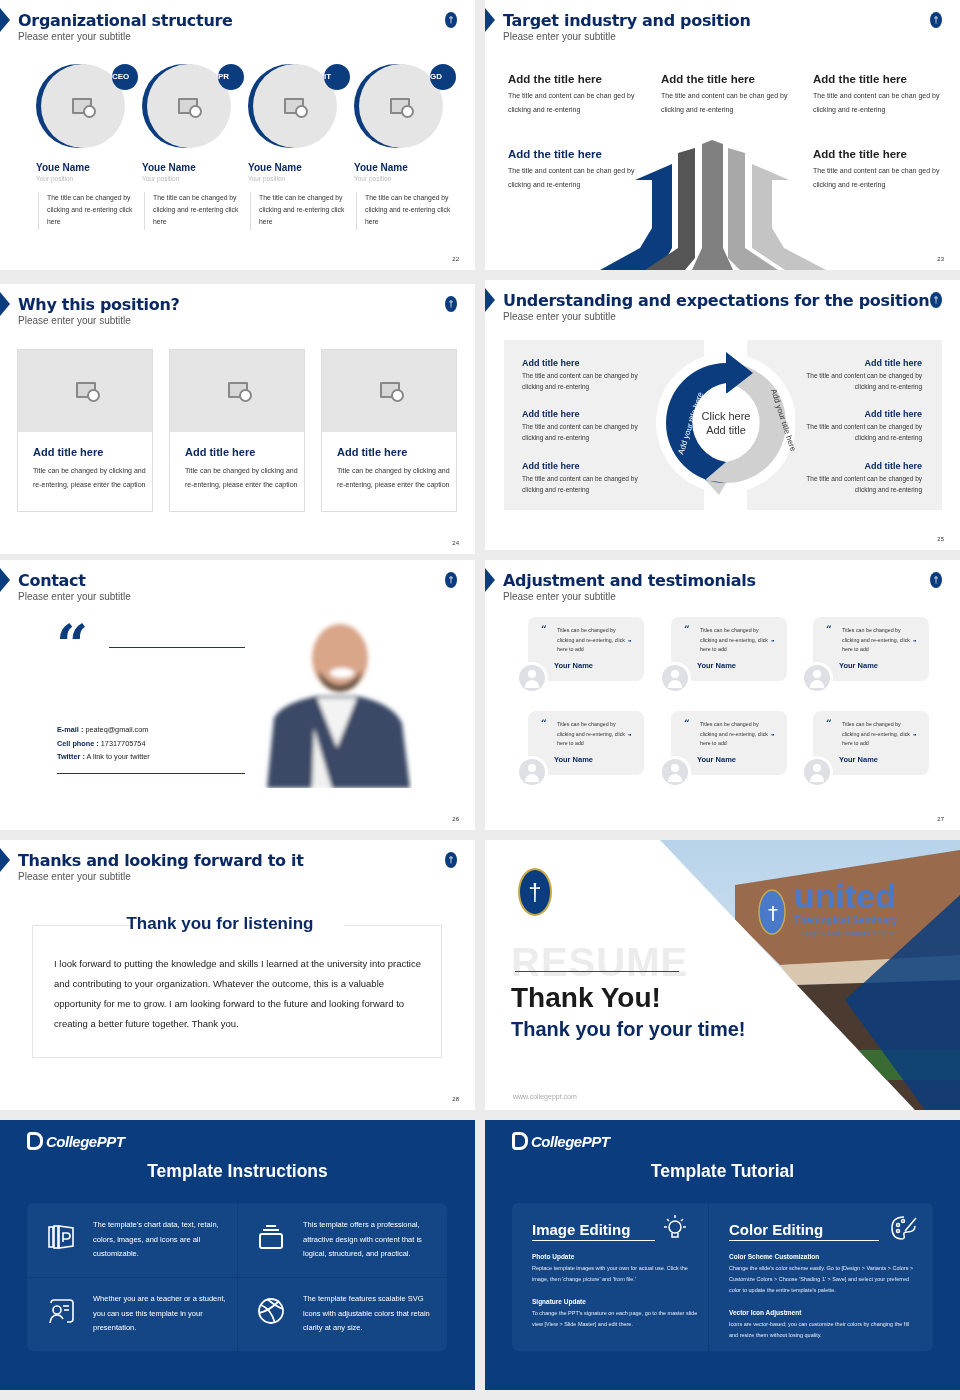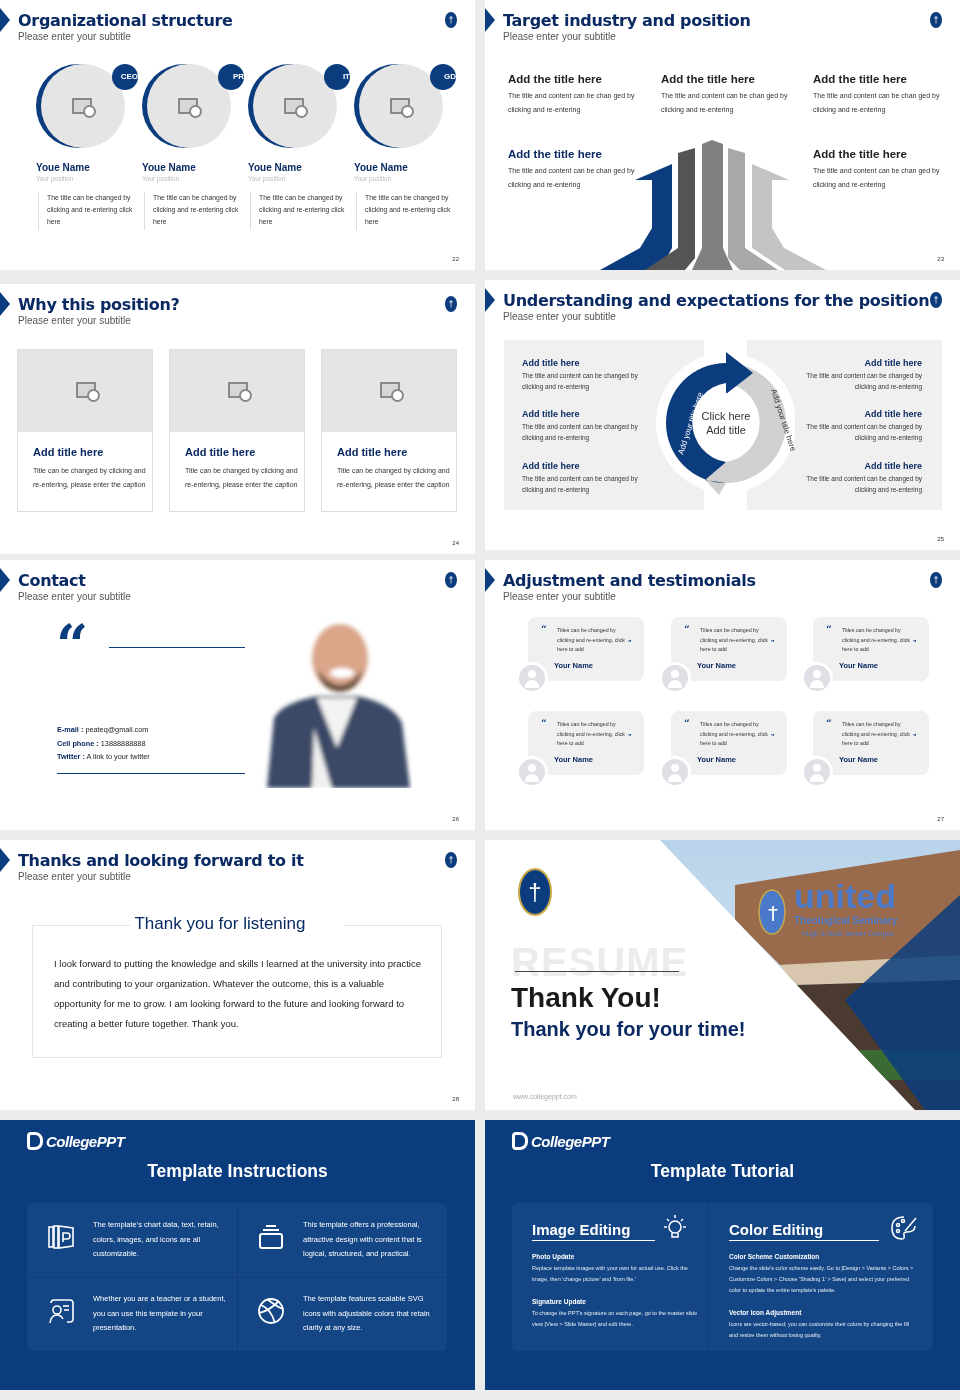--- a/index.html
+++ b/index.html
@@ -12,21 +12,21 @@
 .s9{left:0;top:1120px;height:270px;background:#0b3d7e}.s10{left:485px;top:1120px;height:270px;background:#0b3d7e}
 .hdr-tri{position:absolute;left:0;top:8px;width:0;height:0;border-top:12px solid transparent;border-bottom:12px solid transparent;border-left:10px solid #0b3d7e}
 .hdr-title{position:absolute;left:18px;top:11px;font-size:16px;font-weight:bold;color:#0b2a63;font-family:"DejaVu Sans",sans-serif;letter-spacing:-0.3px}
 .hdr-sub{position:absolute;left:18px;top:31px;font-size:10px;color:#555}
 .logo-badge{position:absolute;right:18px;top:12px;width:12px;height:16px;border-radius:50%;background:#0b3d7e;color:#fff;font-size:9px;text-align:center;line-height:16px}
 .pgnum{position:absolute;right:16px;bottom:8px;font-size:6px;color:#333}
 
 .org{position:absolute;top:60px;width:100px}
 .org .ring{position:absolute;left:0;top:4px;width:84px;height:84px;border-radius:50%;background:#0b3d7e}
 .org .disc{position:absolute;left:5px;top:4px;width:84px;height:84px;border-radius:50%;background:#e6e5e6}
-.org .badge{position:absolute;left:76px;top:4px;width:26px;height:26px;border-radius:50%;background:#0b3d7e;color:#fff;font-size:8px;text-align:right;line-height:26px;font-weight:bold}
+.org .badge{position:absolute;left:76px;top:4px;width:26px;height:26px;border-radius:50%;background:#0b3d7e;color:#fff;font-size:8px;text-align:left;line-height:26px;font-weight:bold}
 .img-icon{position:absolute;width:20px;height:16px;border:2px solid #888;background:#d7d7d7;border-radius:1px}
 .img-icon:after{content:"";position:absolute;right:-6px;bottom:-6px;width:9px;height:9px;border-radius:50%;background:#fff;border:2px solid #888}
 .org .img-icon{left:36px;top:38px}
 .org .nm{position:absolute;top:102px;left:0;font-size:10px;font-weight:bold;color:#0b2a63}
 .org .pos{position:absolute;top:115px;left:0;font-size:6.5px;color:#bbb}
 .org .desc{position:absolute;top:132px;left:2px;width:96px;border-left:1px solid #ddd;padding-left:8px;font-size:6.8px;line-height:12px;color:#333;height:38px}
 
 .tg{position:absolute;width:140px}
 .tg .t{font-size:11.5px;font-weight:bold;color:#222}
 .tg .t.blue{color:#0b2a63}
@@ -59,21 +59,21 @@
 .testi .q2{position:absolute;left:112px;top:22px;font-size:7px;font-weight:bold;color:#0b3d7e}
 .testi .txt{position:absolute;left:41px;top:9px;width:70px;font-size:5.3px;color:#333;line-height:9.5px}
 .testi .nm{position:absolute;left:38px;top:44px;font-size:7.5px;font-weight:bold;color:#0b2a63}
 .testi .av{position:absolute;left:0;top:45px;width:32px;height:32px;border-radius:50%;background:#fff}
 .testi .av span{position:absolute;left:3px;top:3px;width:26px;height:26px;border-radius:50%;background:#dfe0e6;overflow:hidden}
 .testi .av span:before{content:"";position:absolute;left:9px;top:5px;width:8px;height:8px;border-radius:50%;background:#fff}
 .testi .av span:after{content:"";position:absolute;left:6px;top:15px;width:14px;height:8px;border-radius:7px 7px 0 0;background:#fff}
 
 .ty-box{position:absolute;left:32px;top:85px;width:410px;height:133px;border:1px solid #e4e4e4;border-top:none}
 .ty-line{position:absolute;top:85px;height:1px;background:#e4e4e4}
-.ty-title{position:absolute;left:0;width:440px;top:74px;text-align:center;font-size:17px;font-weight:normal;color:#0b2a63}
+.ty-title{position:absolute;left:0;width:440px;top:74px;text-align:center;font-size:17px;font-weight:bold;color:#0b2a63}
 .ty-body{position:absolute;left:54px;top:114px;width:370px;font-size:9.5px;color:#222;line-height:20px}
 
 .s8 .photo{position:absolute;right:0;top:0;width:300px;height:270px}
 .crest{position:absolute;left:33px;top:28px;width:34px;height:48px;border-radius:50%;background:#0b3d7e;border:2px solid #c8a94a;color:#fff;text-align:center;font-size:24px;line-height:44px}
 .resume{position:absolute;left:26px;top:100px;font-size:40px;font-weight:bold;color:#ececec;letter-spacing:1px}
 .resume-line{position:absolute;left:30px;top:131px;width:164px;height:1px;background:#444}
 .tyou{position:absolute;left:26px;top:142px;font-size:28px;font-weight:bold;color:#1a1a1a}
 .tyou2{position:absolute;left:26px;top:178px;font-size:20px;font-weight:bold;color:#0b2a63}
 .web{position:absolute;left:28px;top:253px;font-size:7px;color:#aaa}
 
@@ -262,21 +262,21 @@
 <div class="slide s5">
   <div class="hdr-tri"></div>
   <div class="hdr-title">Contact</div>
   <div class="hdr-sub">Please enter your subtitle</div>
   <div class="logo-badge">†</div>
 
   <div class="quote-mark">“</div>
   <div class="line" style="left:109px;top:87px;width:136px"></div>
   <div class="ct-info">
     <div><b>E-mail :</b> <span>peateq@gmail.com</span></div>
-    <div><b>Cell phone :</b> <span>13888888888</span></div>
+    <div><b>Cell phone :</b> <span>17317705754</span></div>
     <div><b>Twitter :</b> <span>A link to your twitter</span></div>
   </div>
   <div class="line" style="left:57px;top:213px;width:188px"></div>
   <svg class="person" viewBox="0 0 150 170">
     <defs>
         <filter id="bl">
           <feGaussianBlur stdDeviation="2"></feGaussianBlur>
         </filter>
       </defs>
     <g filter="url(#bl)">

